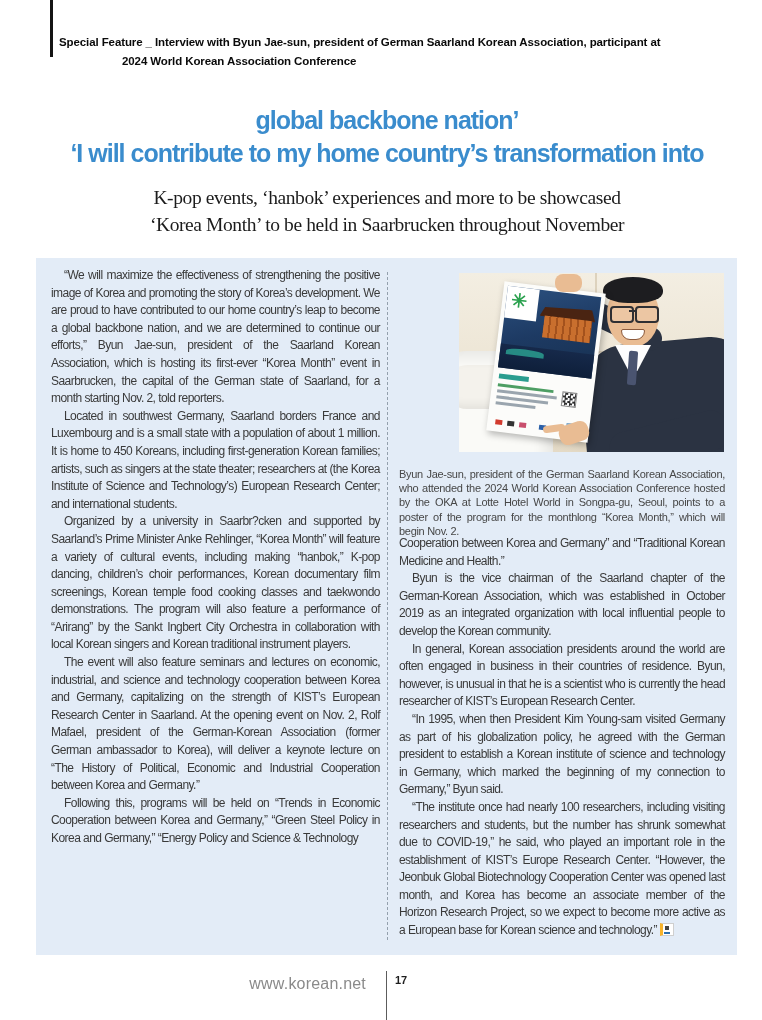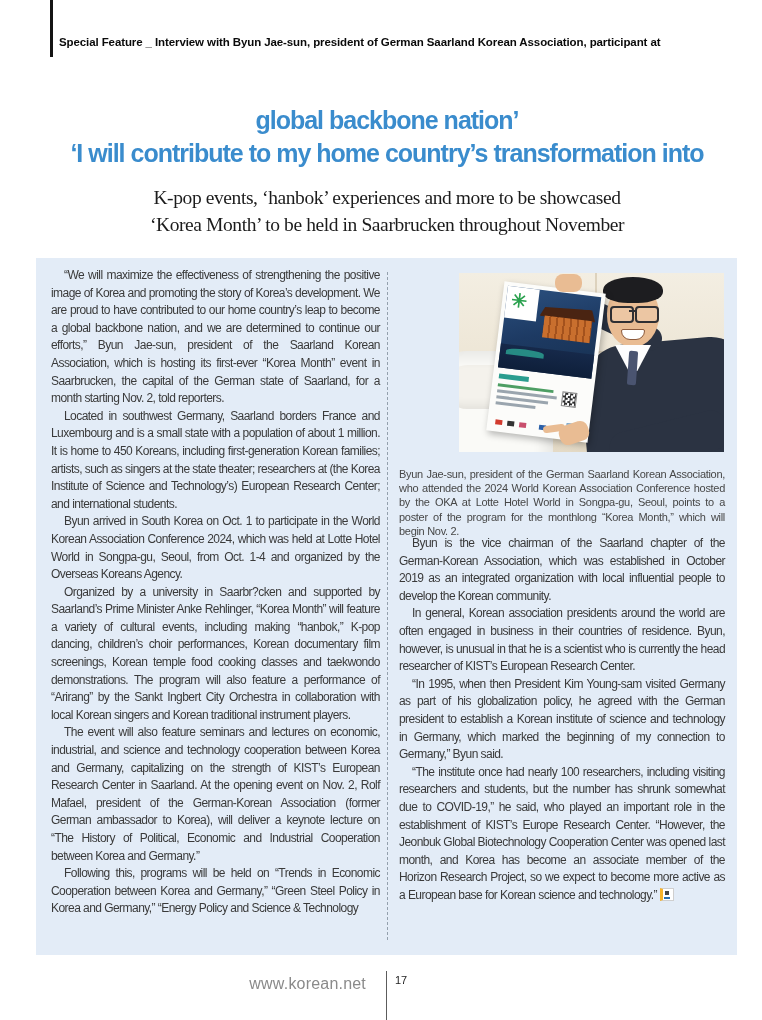--- a/index.html
+++ b/index.html
@@ -96,48 +96,48 @@
   .hand{position:absolute;background:#e9bc93;border-radius:8px;}
   .hand.top{left:96px;top:1px;width:27px;height:18px;}
   .hand.point{left:100px;top:150px;width:30px;height:20px;transform:rotate(-18deg);}
   .finger{position:absolute;left:84px;top:152px;width:22px;height:7px;background:#e9bc93;
           border-radius:4px;transform:rotate(-8deg);}
 
   
   .footer-site{position:absolute;top:975px;right:390px;font-size:16px;color:var(--footer_gray,#8a8a8a);
                letter-spacing:0.2px;}
   .footer-rule{position:absolute;left:380px;top:971px;width:1px;height:49px;background:#5c5c5c;}
-  .footer-page{position:absolute;left:389px;top:974px;font-size:11px;font-weight:normal;color:#1e1e1e;}
+  .footer-page{position:absolute;left:389px;top:974px;font-size:11px;font-weight:bold;color:#1e1e1e;}
 </style>
 </head>
 <body>
 
 <div id="page">
 
   <div class="kicker-rule"></div>
   <div class="kicker">
     <div>Special Feature _ Interview with Byun Jae-sun, president of German Saarland Korean Association, participant at</div>
+    <div class="l2">2024 World Korean Association Conference</div>
   </div>
 
   <div class="headline">
     <div>global backbone nation’</div>
     <div>‘I will contribute to my home country’s transformation into</div>
   </div>
 
   <div class="subhead">
     <div>K-pop events, ‘hanbok’ experiences and more to be showcased</div>
     <div>‘Korea Month’ to be held in Saarbrucken throughout November</div>
   </div>
 
   <div class="content">
 
     <div class="col-left">
       <p class="body">“We will maximize the effectiveness of strengthening the positive image of Korea and promoting the story of Korea’s development. We are proud to have contributed to our home country’s leap to become a global backbone nation, and we are determined to continue our efforts,” Byun Jae-sun, president of the Saarland Korean Association, which is hosting its first-ever “Korea Month” event in Saarbrucken, the capital of the German state of Saarland, for a month starting Nov. 2, told reporters.</p>
       <p class="body">Located in southwest Germany, Saarland borders France and Luxembourg and is a small state with a population of about 1 million. It is home to 450 Koreans, including first-generation Korean families; artists, such as singers at the state theater; researchers at (the Korea Institute of Science and Technology’s) European Research Center; and international students.</p>
-      <p class="body">Byun arrived in South Korea on Oct. 1 to participate in the World Korean Association Conference 2024, which was held at Lotte Hotel World in Songpa-gu, Seoul, from Oct. 1-4 and organized by the Overseas Koreans Agency.</p>
       <p class="body">Organized by a university in Saarbr?cken and supported by Saarland’s Prime Minister Anke Rehlinger, “Korea Month” will feature a variety of cultural events, including making “hanbok,” K-pop dancing, children’s choir performances, Korean documentary film screenings, Korean temple food cooking classes and taekwondo demonstrations. The program will also feature a performance of “Arirang” by the Sankt Ingbert City Orchestra in collaboration with local Korean singers and Korean traditional instrument players.</p>
       <p class="body">The event will also feature seminars and lectures on economic, industrial, and science and technology cooperation between Korea and Germany, capitalizing on the strength of KIST’s European Research Center in Saarland. At the opening event on Nov. 2, Rolf Mafael, president of the German-Korean Association (former German ambassador to Korea), will deliver a keynote lecture on “The History of Political, Economic and Industrial Cooperation between Korea and Germany.”</p>
       <p class="body">Following this, programs will be held on “Trends in Economic Cooperation between Korea and Germany,” “Green Steel Policy in Korea and Germany,” “Energy Policy and Science &amp; Technology</p>
     </div>
 
     <div class="col-divider"></div>
 
     <div class="col-right">
 
       <div class="photo">
@@ -182,20 +182,21 @@
         </div>
 
         <div class="hand top"></div>
         <div class="hand point"></div>
         <div class="finger"></div>
       </div>
 
       <p class="caption">Byun Jae-sun, president of the German Saarland Korean Association, who attended the 2024 World Korean Association Conference hosted by the OKA at Lotte Hotel World in Songpa-gu, Seoul, points to a poster of the program for the monthlong “Korea Month,” which will begin Nov. 2.</p>
 
       <div class="right-text">
+        <p class="body noindent">Cooperation between Korea and Germany” and “Traditional Korean Medicine and Health.”</p>
         <p class="body">Byun is the vice chairman of the Saarland chapter of the German-Korean Association, which was established in October 2019 as an integrated organization with local influential people to develop the Korean community.</p>
         <p class="body">In general, Korean association presidents around the world are often engaged in business in their countries of residence. Byun, however, is unusual in that he is a scientist who is currently the head researcher of KIST’s European Research Center.</p>
         <p class="body">“In 1995, when then President Kim Young-sam visited Germany as part of his globalization policy, he agreed with the German president to establish a Korean institute of science and technology in Germany, which marked the beginning of my connection to Germany,” Byun said.</p>
         <p class="body"><span>“The institute once had nearly 100 researchers, including visiting researchers and students, but the number has shrunk somewhat due to COVID-19,” he said, who played an important role in the establishment of KIST’s Europe Research Center. “However, the Jeonbuk Global Biotechnology Cooperation Center was opened last month, and Korea has become an associate member of the Horizon Research Project, so we expect to become more active as a European base for Korean science and technology.”</span> <span class="endmark"><i></i><b></b></span></p>
       </div>
     </div>
   </div>
 
   <div class="footer-site">www.korean.net</div>
   <div class="footer-rule"></div>

